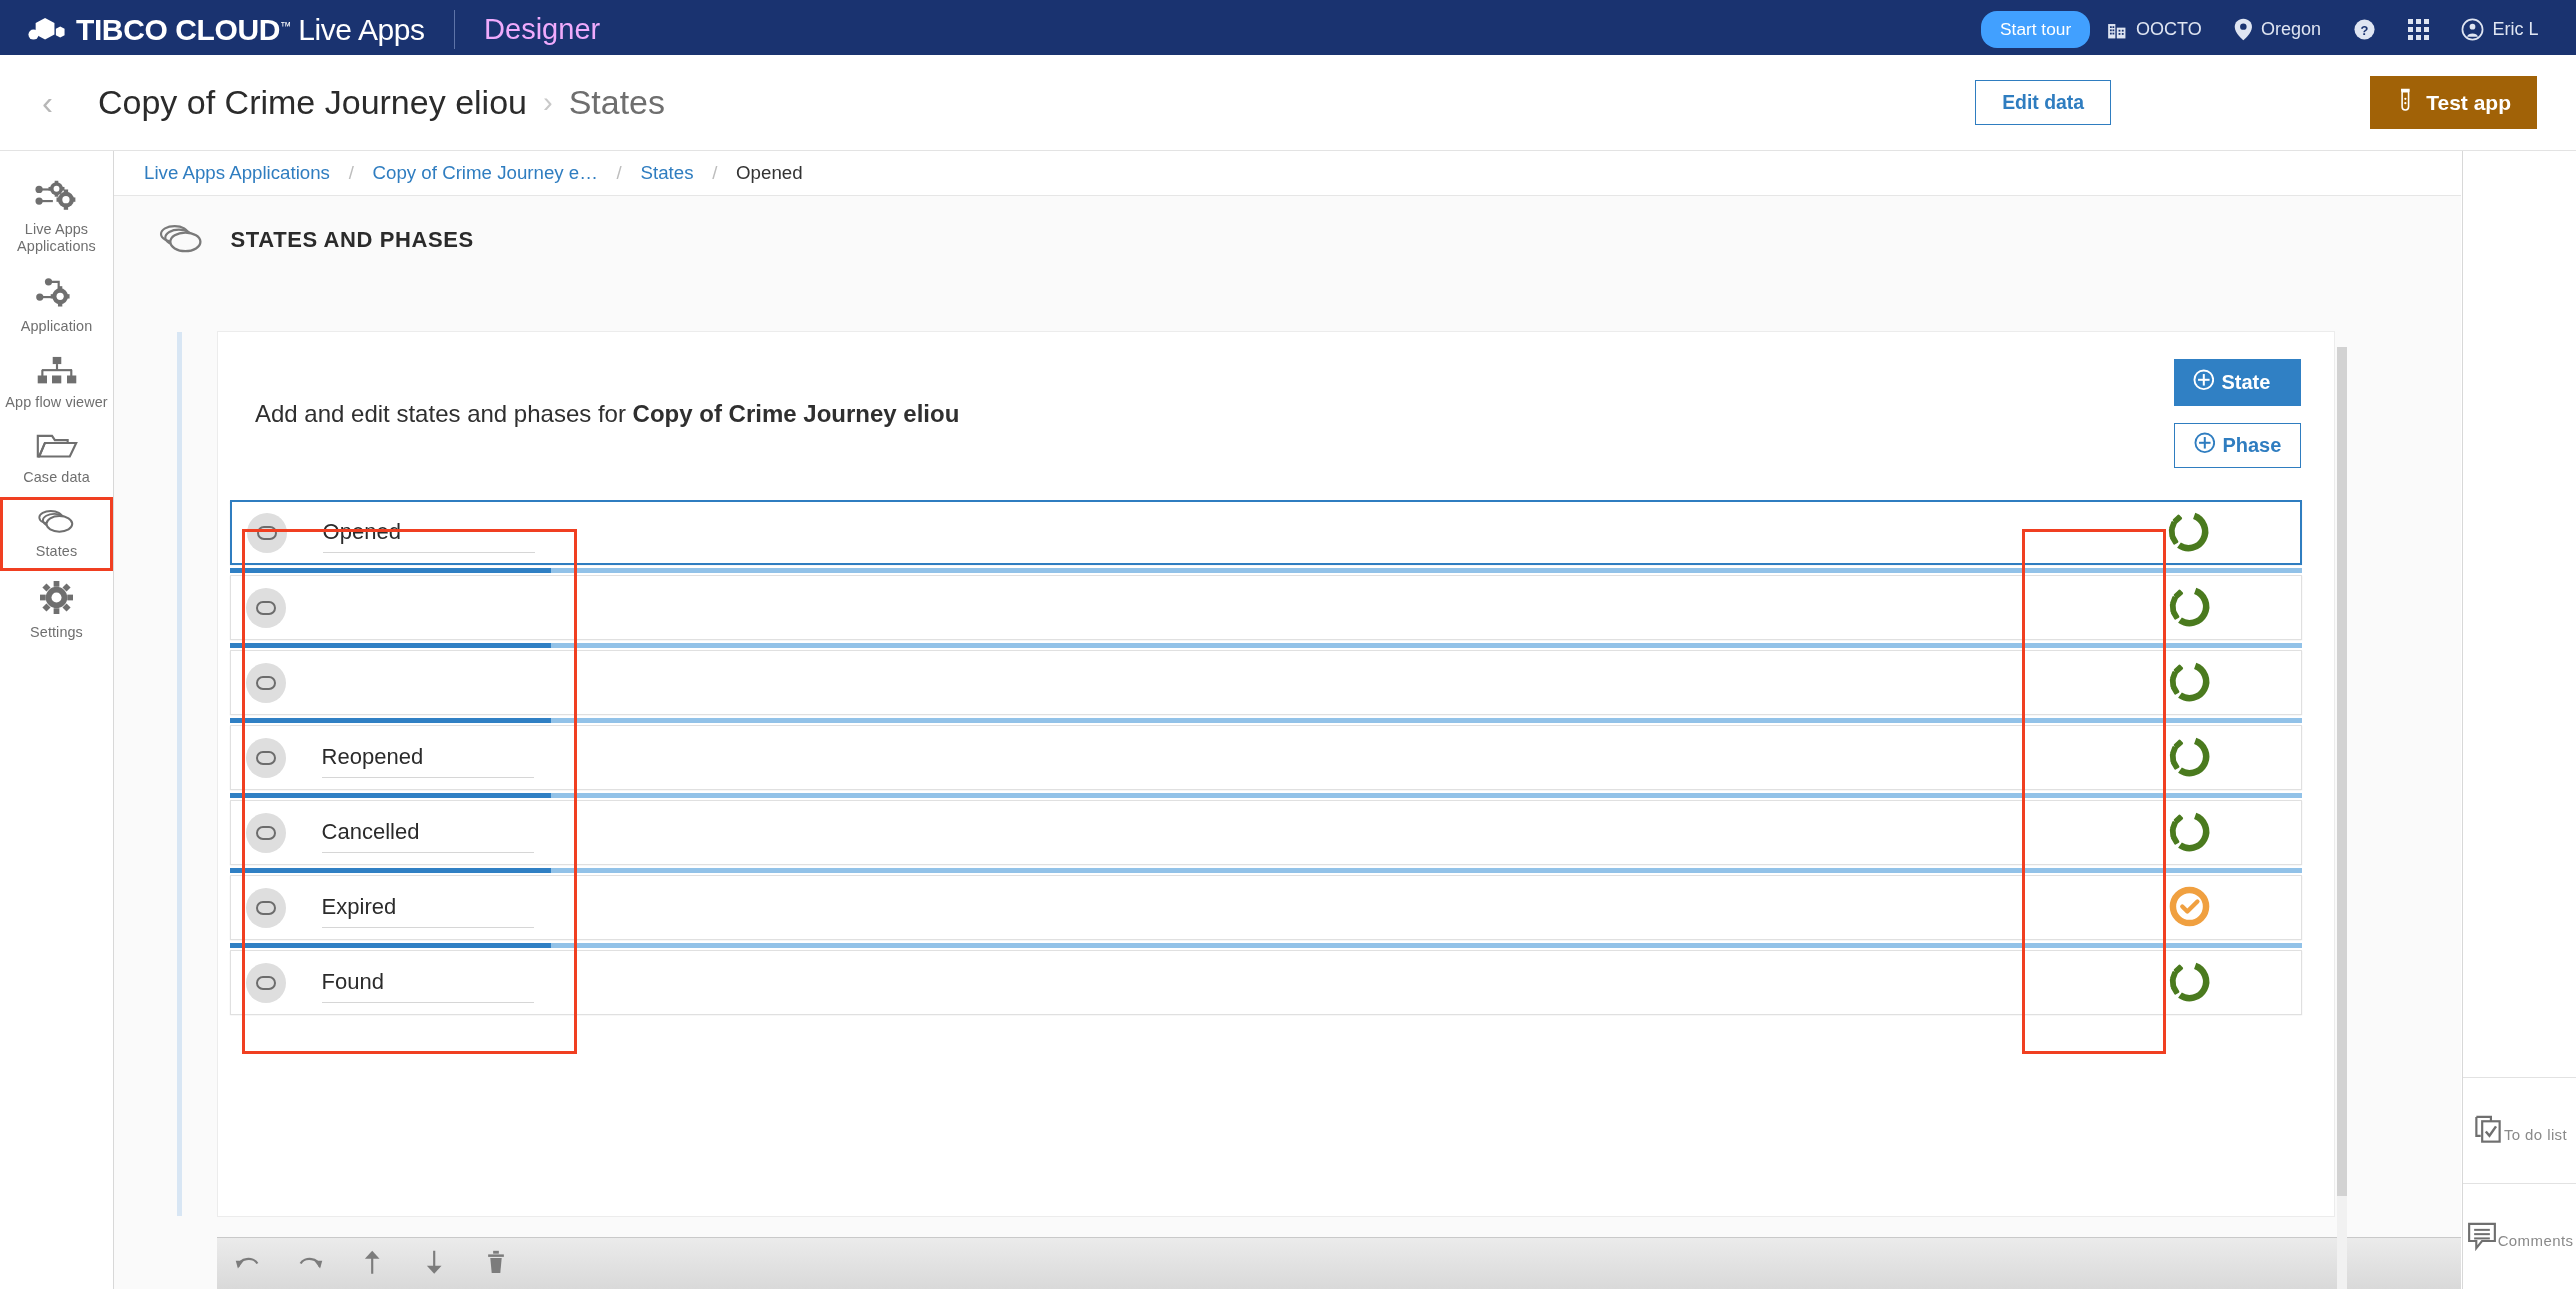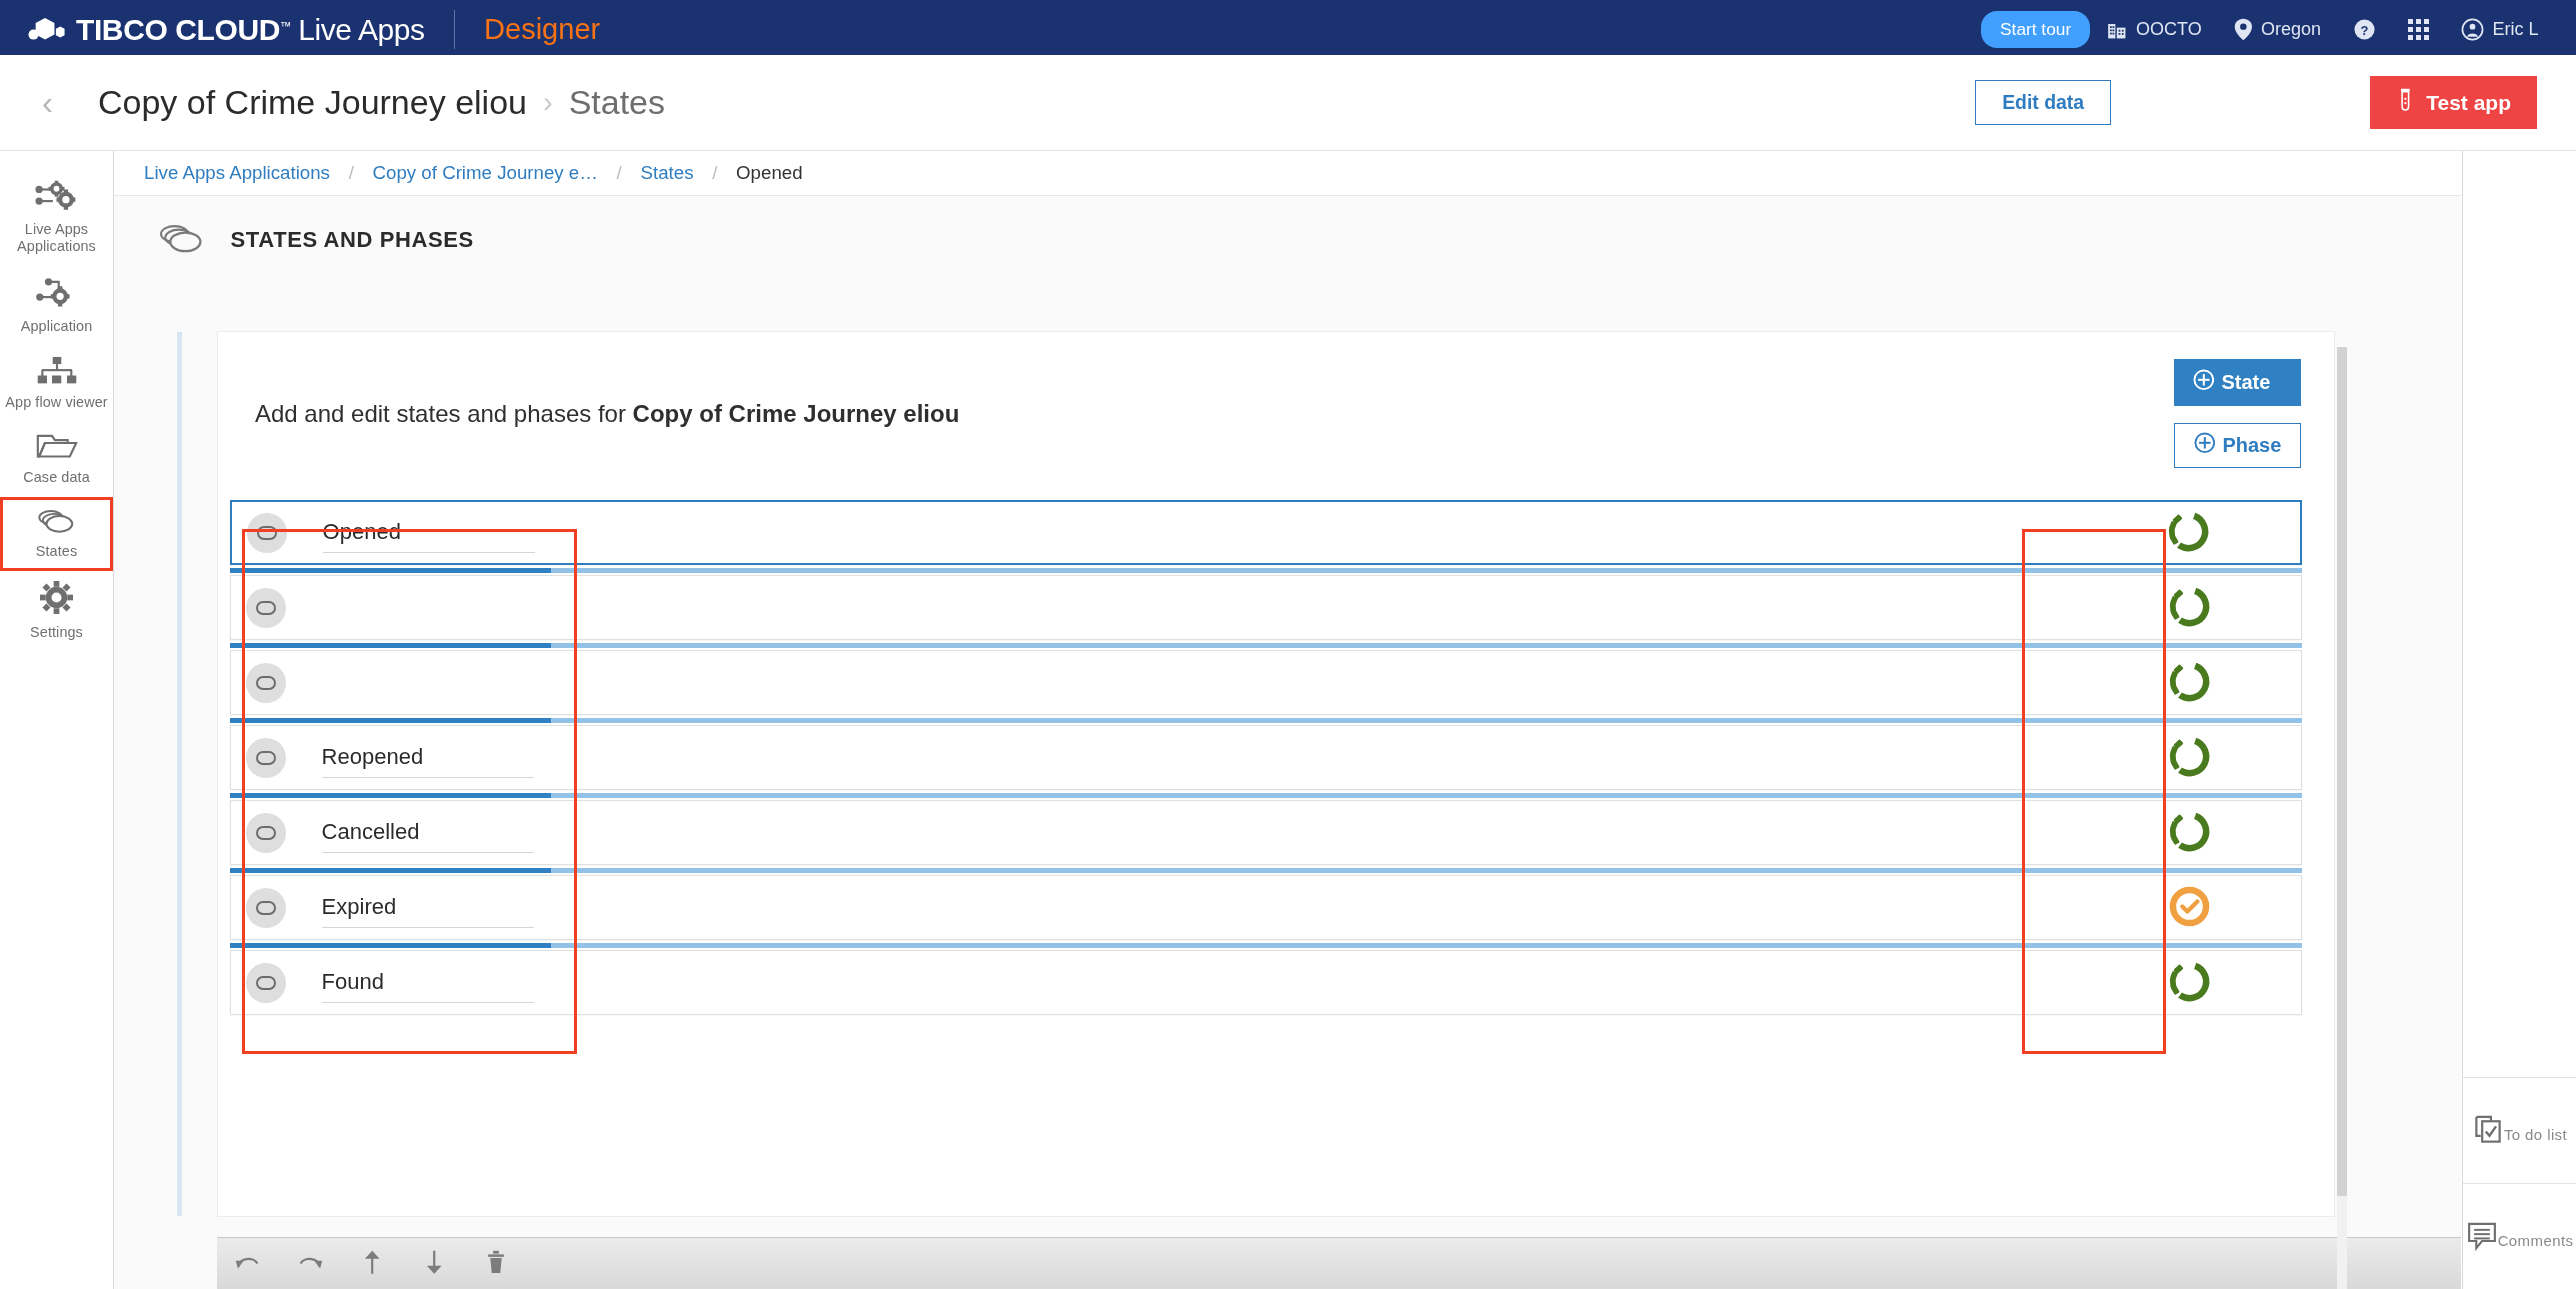--- a/index.html
+++ b/index.html
@@ -21,21 +21,21 @@
   .brand-text {
     color: #fff; font-size: 30px; letter-spacing: -0.4px;
     margin-left: 10px; display: flex; align-items: baseline;
   }
   .brand-bold { font-weight: bold; }
   .brand-tm { font-size: 11.5px; vertical-align: super; position: relative; top: -10px; }
   .brand-light { font-weight: 300; margin-left: 7.2px; }
   .nav-divider {
     width: 1.4px; height: 39px; background: #5e74a8; margin: 0 29px;
   }
-  .designer-label { color: #f97316; font-size: 29px; font-weight: 300; }
+  .designer-label { color: #f0abfc; font-size: 29px; font-weight: 300; }
   .topnav-right {
     margin-left: auto; display: flex; align-items: center; gap: 0; padding-right: 21.6px;
   }
   .start-tour {
     background: #41a0ff; color: #ffffff; font-size: 17.3px;
     border-radius: 16px; padding: 8px 18.7px; border: none;
     cursor: pointer; font-family: inherit;
   }
   .nav-item {
     display: flex; align-items: center; color: #dfe5f2;
@@ -66,21 +66,21 @@
     font-weight: 300;
   }
   .title-sub { font-size: 34px; color: #6e6e6e; font-weight: 400; }
   .titlebar-right { margin-left: auto; display: flex; align-items: center; padding-right: 39px; gap: 0; }
   .btn-editdata {
     border: 1.4px solid #2f7dc0; color: #2f7dc0; background: #fff;
     font-size: 19.4px; font-weight: bold; padding: 10px 26px;
     cursor: pointer; font-family: inherit; margin-right: 259px;
   }
   .btn-testapp {
-    background: #ef4444; color: #fff; border: none;
+    background: #a16207; color: #fff; border: none;
     font-size: 21px; font-weight: bold; padding: 11.5px 26px;
     cursor: pointer; font-family: inherit;
     display: flex; align-items: center; gap: 11.5px;
   }
 
   
   .sidebar {
     position: absolute; top: 151px; left: 0;
     width: 114px; height: 1138px;
     background: #ffffff;

